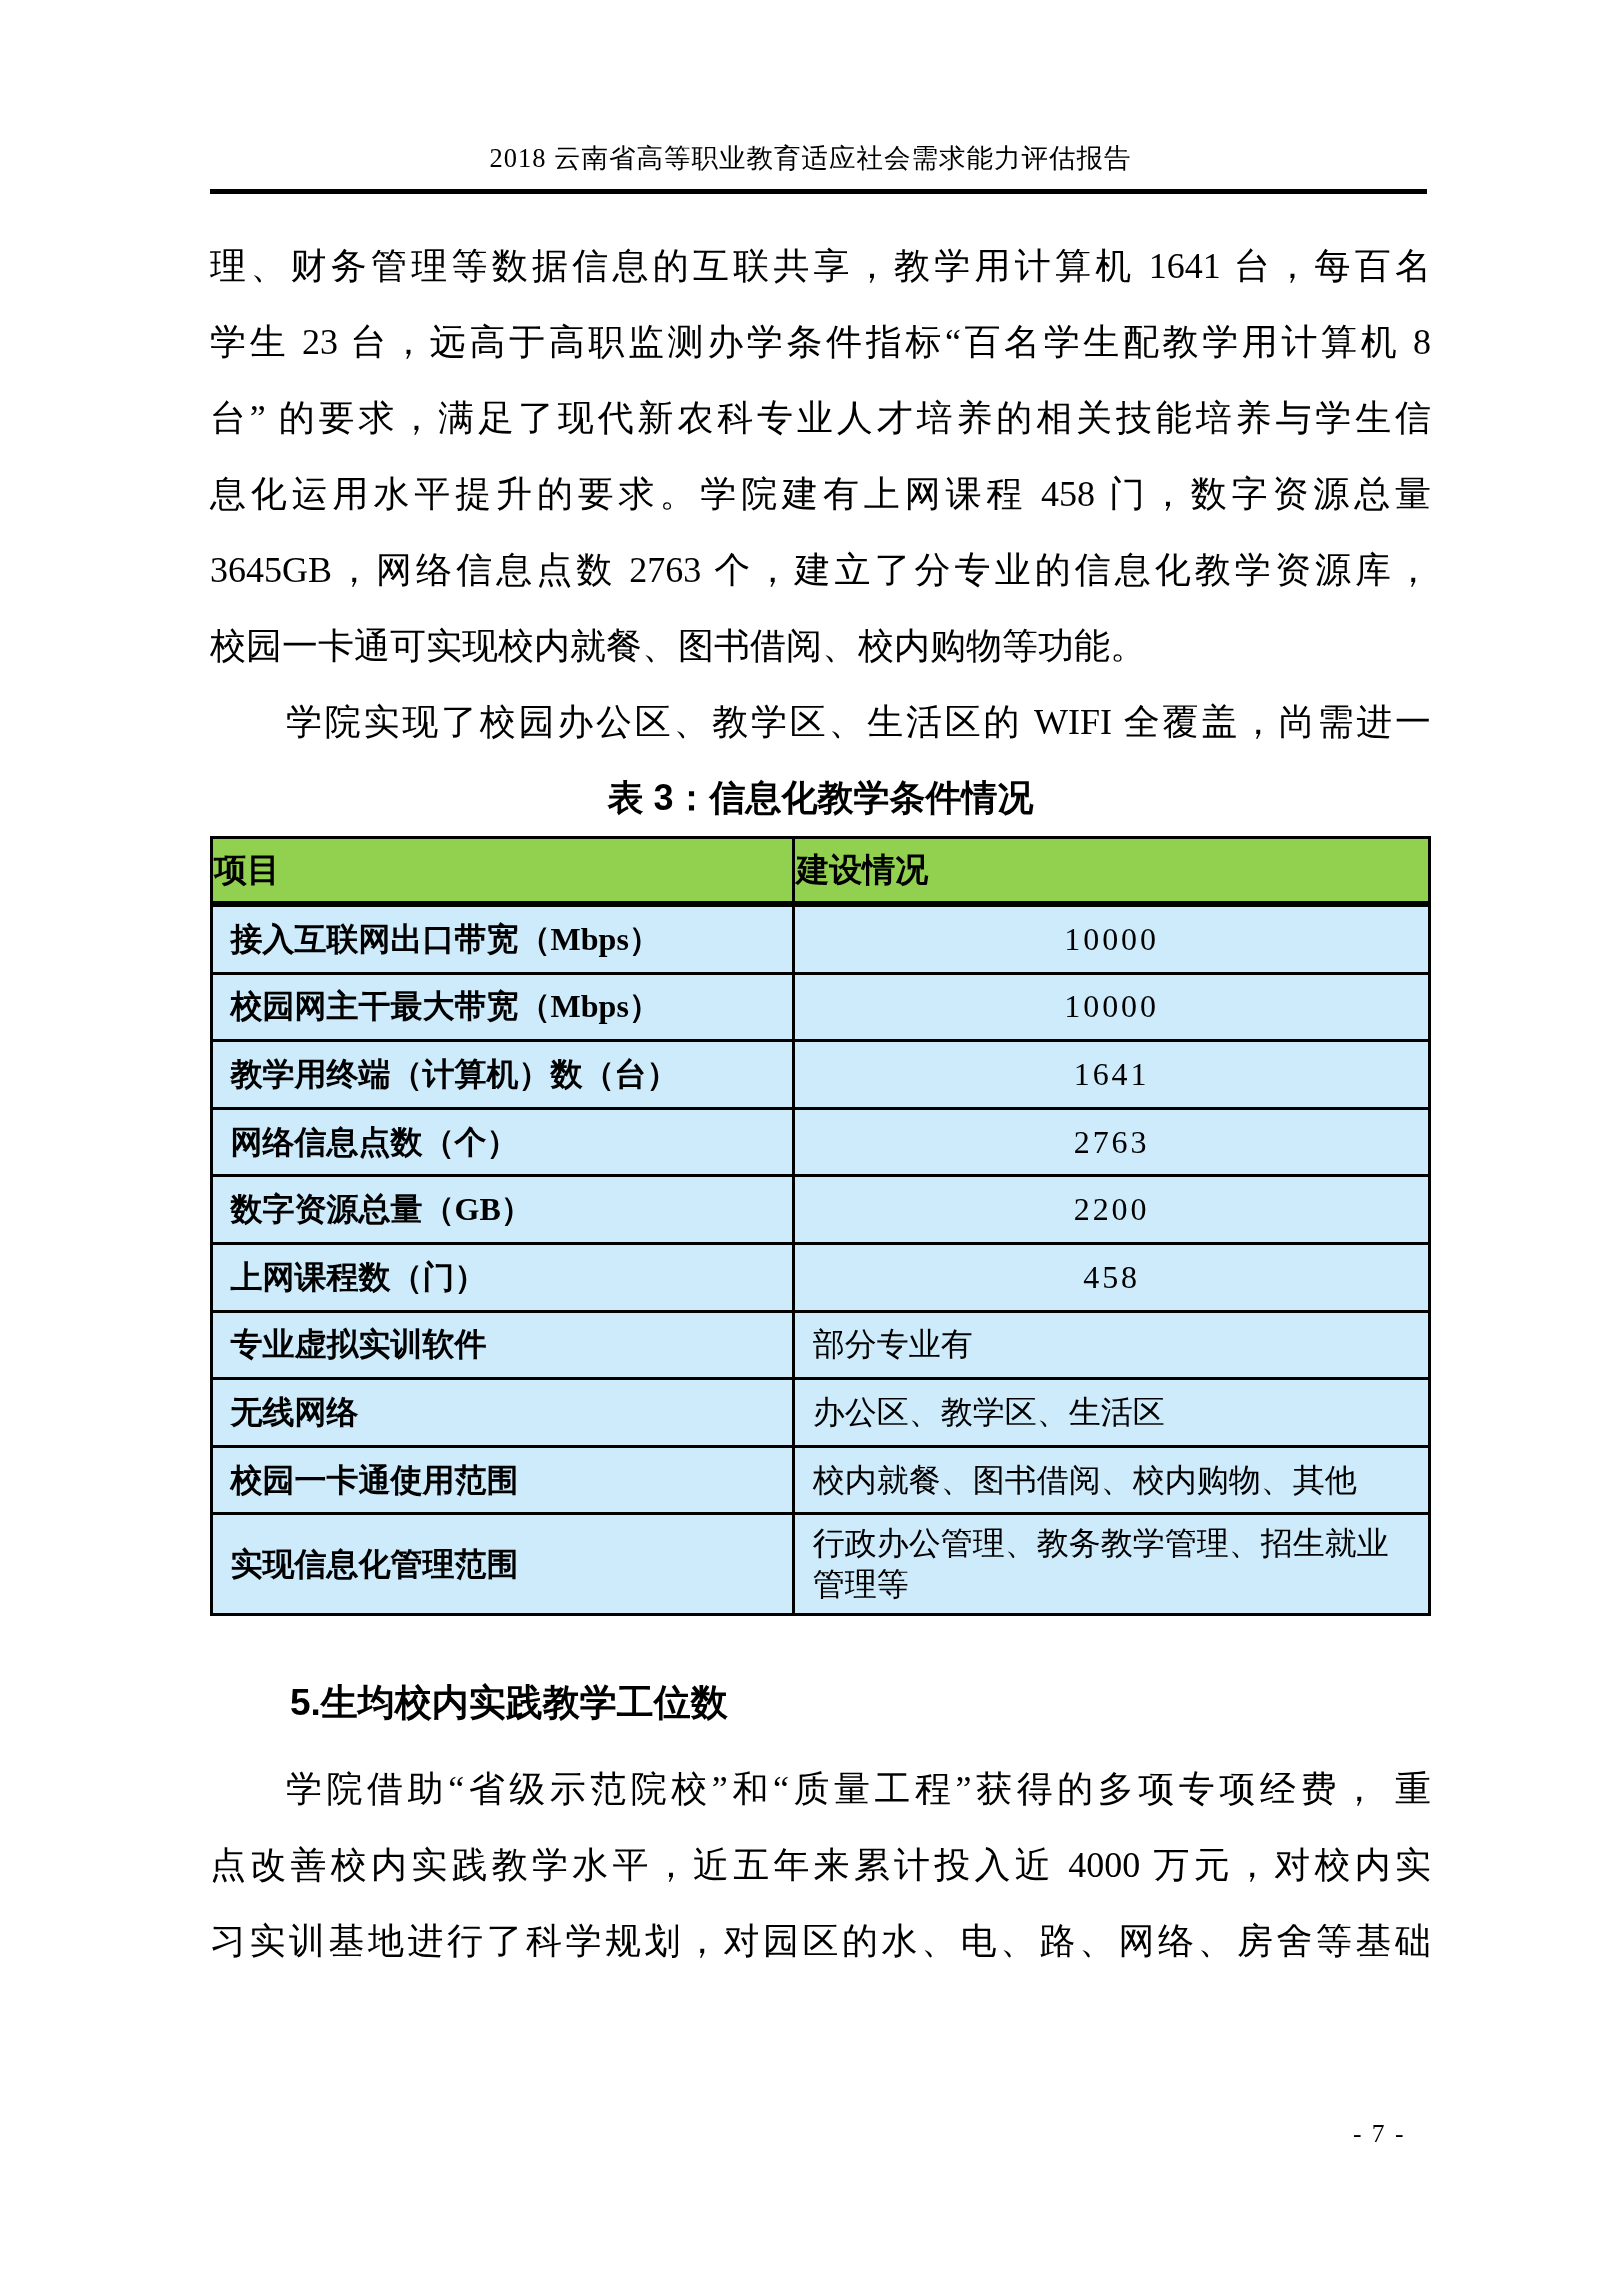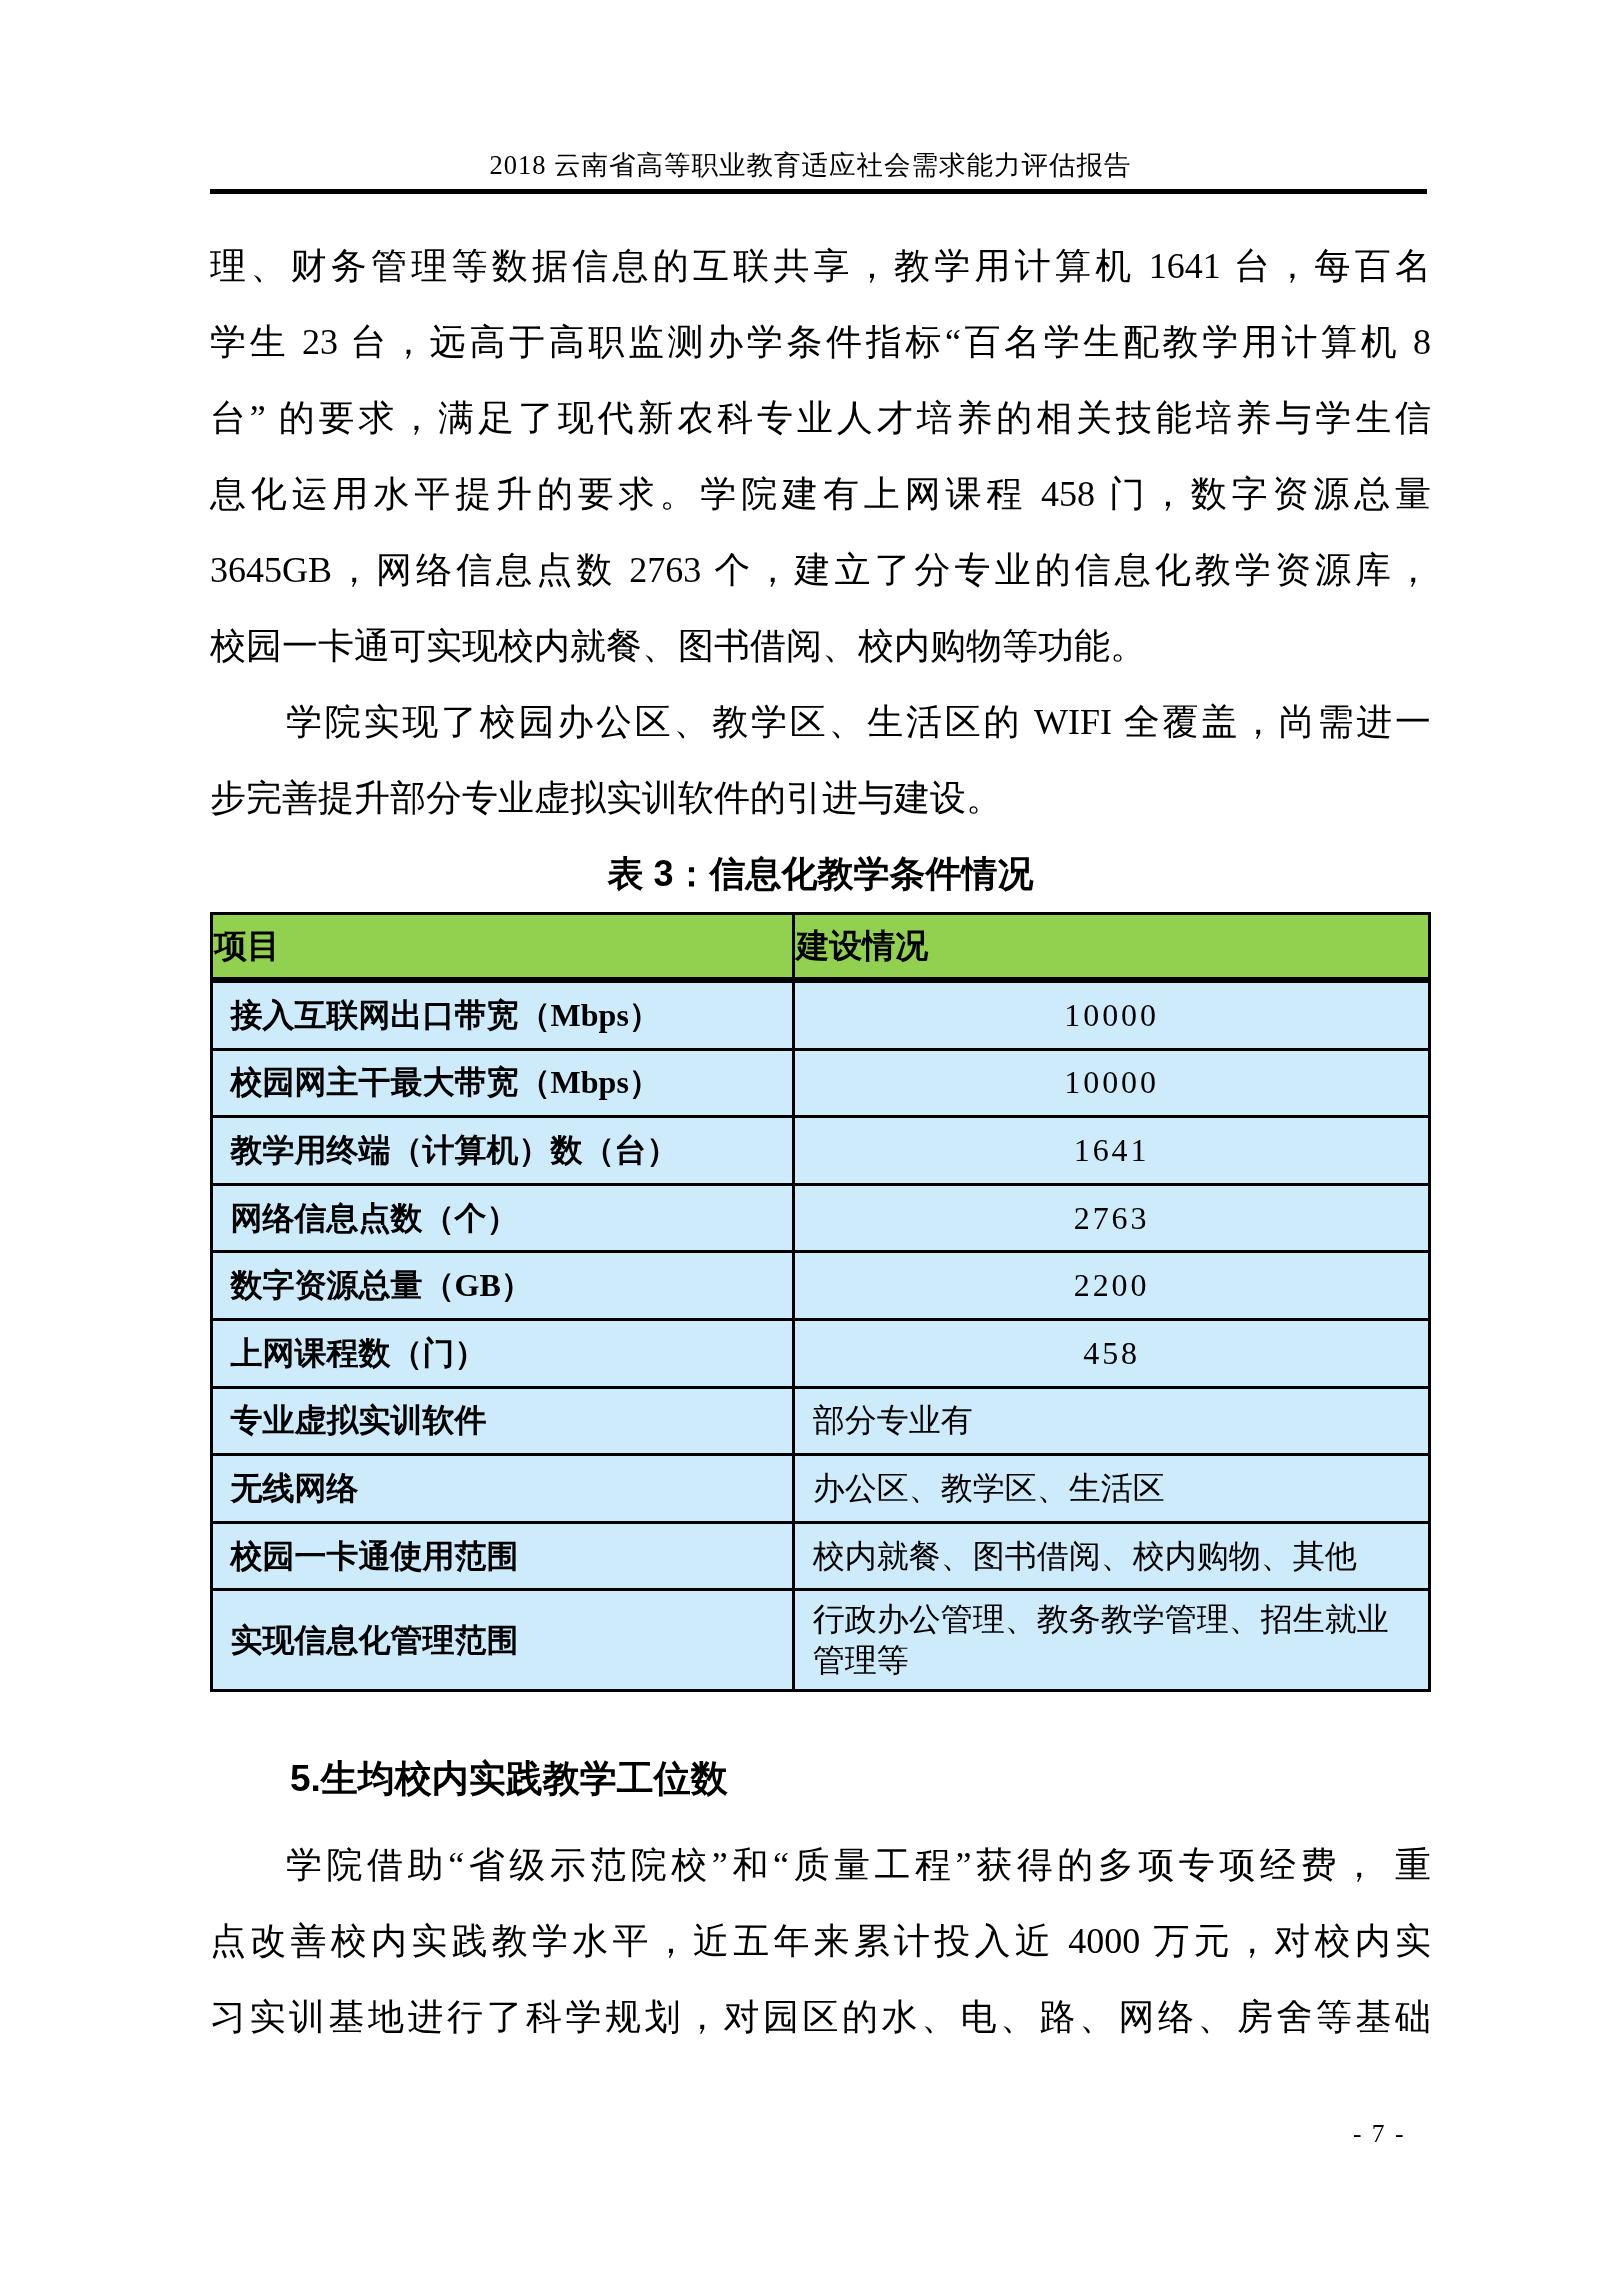--- a/index.html
+++ b/index.html
@@ -7,21 +7,21 @@
     position: relative;
     width: 1621px;
     height: 2293px;
     background: #ffffff;
     color: #000000;
     font-family: "Liberation Serif", "DejaVu Serif", serif;
     overflow: hidden;
   }
   .doc-header {
     position: absolute;
-    top: 147px;
+    top: 140px;
     left: 0;
     width: 100%;
     text-align: center;
     font-size: 26.5px;
     letter-spacing: 1px;
     font-family: "Liberation Serif", "DejaVu Serif", serif;
   }
   .header-rule {
     position: absolute;
     top: 189px;
@@ -118,21 +118,20 @@
       <div class="bline">理、财务管理等数据信息的互联共享，教学用计算机 1641 台，每百名</div>
       <div class="bline">学生 23 台，远高于高职监测办学条件指标“百名学生配教学用计算机 8</div>
       <div class="bline">台” 的要求，满足了现代新农科专业人才培养的相关技能培养与学生信</div>
       <div class="bline">息化运用水平提升的要求。学院建有上网课程 458 门，数字资源总量</div>
       <div class="bline">3645GB，网络信息点数 2763 个，建立了分专业的信息化教学资源库，</div>
       <div class="bline end">校园一卡通可实现校内就餐、图书借阅、校内购物等功能。</div>
     </div>
 
     <div>
       <div class="bline indent">学院实现了校园办公区、教学区、生活区的 WIFI 全覆盖，尚需进一</div>
-      <div class="bline end">步完善提升部分专业虚拟实训软件的引进与建设。</div>
     </div>
 
     <div class="table-title">表 3：信息化教学条件情况</div>
 
     <table class="info">
       <colgroup>
         <col style="width:47.8%">
         <col style="width:52.2%">
       </colgroup>
       <thead>

